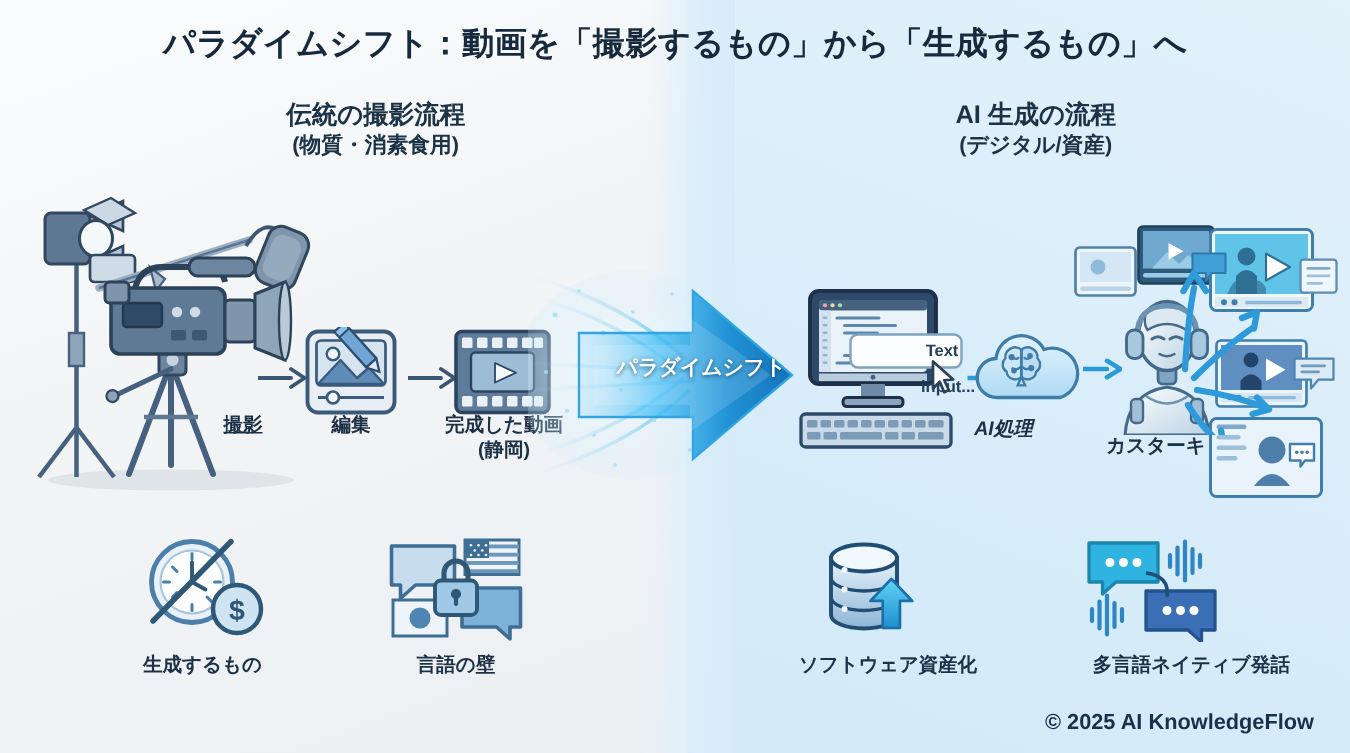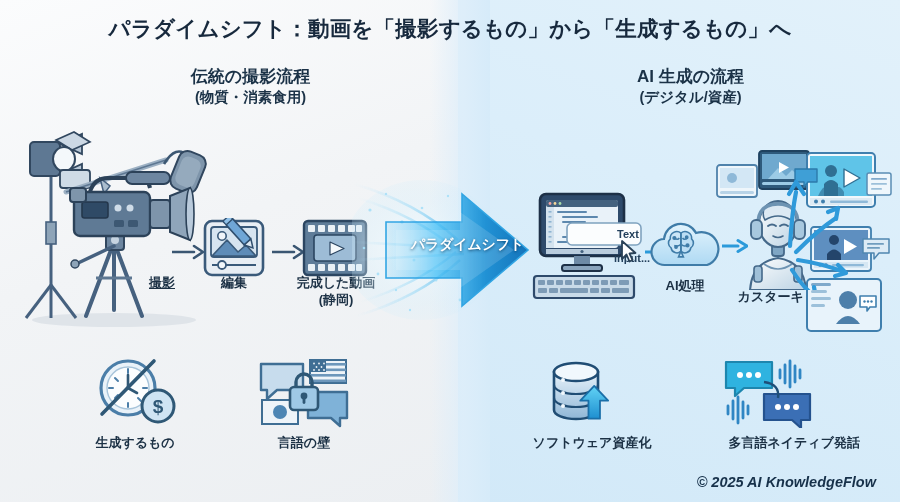--- a/index.html
+++ b/index.html
@@ -41,21 +41,21 @@
   .flow-label {
     position:absolute; text-align:center; font-size:13px; font-weight:bold;
     color:#1c3145; line-height:1.3;
   }
   .mini-label {
     position:absolute; text-align:center; font-size:13px; font-weight:bold;
     color:#1c3145;
   }
   .footer {
     position:absolute; right:24px; bottom:12px; font-size:14.5px;
-    font-weight:bold; color:#17314a;font-style:italic;
+    font-weight:bold; color:#17314a;
   }
 
   
   .shift-arrow { position:absolute; left:352px; top:150px; width:190px; height:200px; }
   .shift-text {
     position:absolute; left:374px; top:236px; width:150px; text-align:right;
     font-size:14px; font-weight:bold; color:#ffffff;
     text-shadow:0 1px 3px rgba(8,44,78,.75);
     letter-spacing:-.2px;
   }
@@ -341,21 +341,21 @@
         <line x1="17" y1="5" x2="17" y2="27"></line>
         <path d="M9 11 q4 3 6 0 M9 20 q5 2 7 -1 M25 11 q-4 3 -6 0 M25 20 q-5 2 -7 -1"></path>
         <circle cx="9" cy="11" r="1.6" fill="#3f7ca8"></circle>
           <circle cx="25" cy="20" r="1.6" fill="#3f7ca8"></circle>
         <circle cx="11" cy="22" r="1.4" fill="#3f7ca8"></circle>
           <circle cx="24" cy="10" r="1.4" fill="#3f7ca8"></circle>
         <path d="M17 27 L14 34 L20 34 Z" fill="#bcdef4"></path>
       </g>
     </svg>
   </div>
-  <div class="mini-label" style="left:640px; top:277px; width:90px;">AI処理</div>
+  <div class="mini-label" style="left:624px; top:277px; width:90px;font-style:italic;">AI処理</div>
 
   <div class="node" style="left:722px; top:238px;">
     <svg width="26" height="16" viewBox="0 0 26 16">
       <path d="M0 8 L16 8 M16 2.5 L25 8 L16 13.5" stroke="#2b9ada" stroke-width="3" fill="none" stroke-linecap="round" stroke-linejoin="round"></path>
     </svg>
   </div>
 
   <div class="node" style="left:742px; top:190px;">
     <svg width="72" height="100" viewBox="0 0 72 100">
       <defs>

